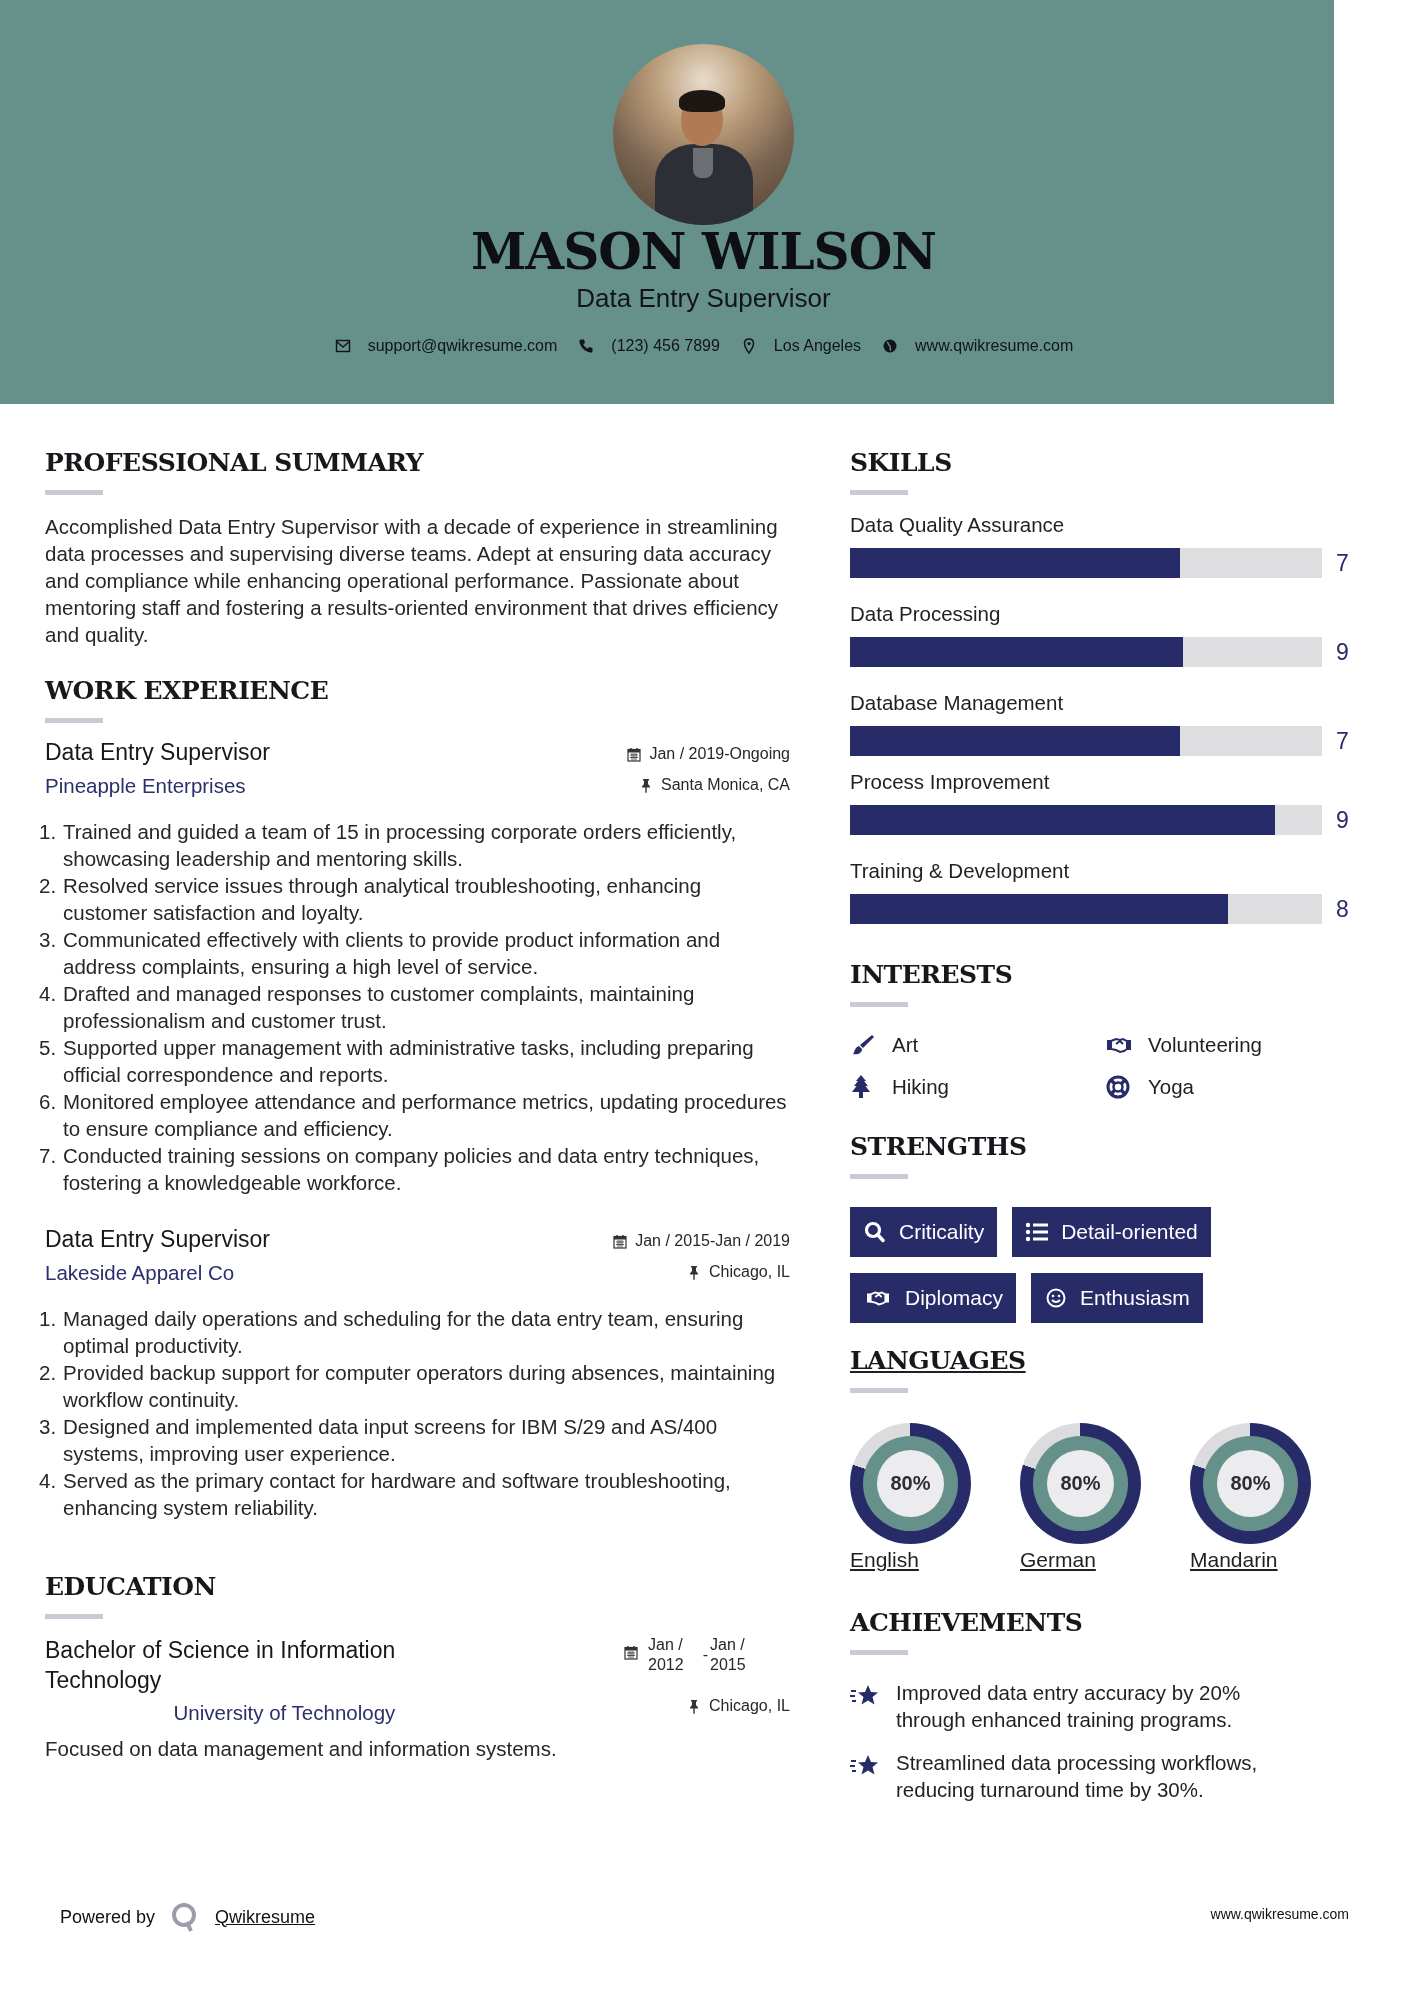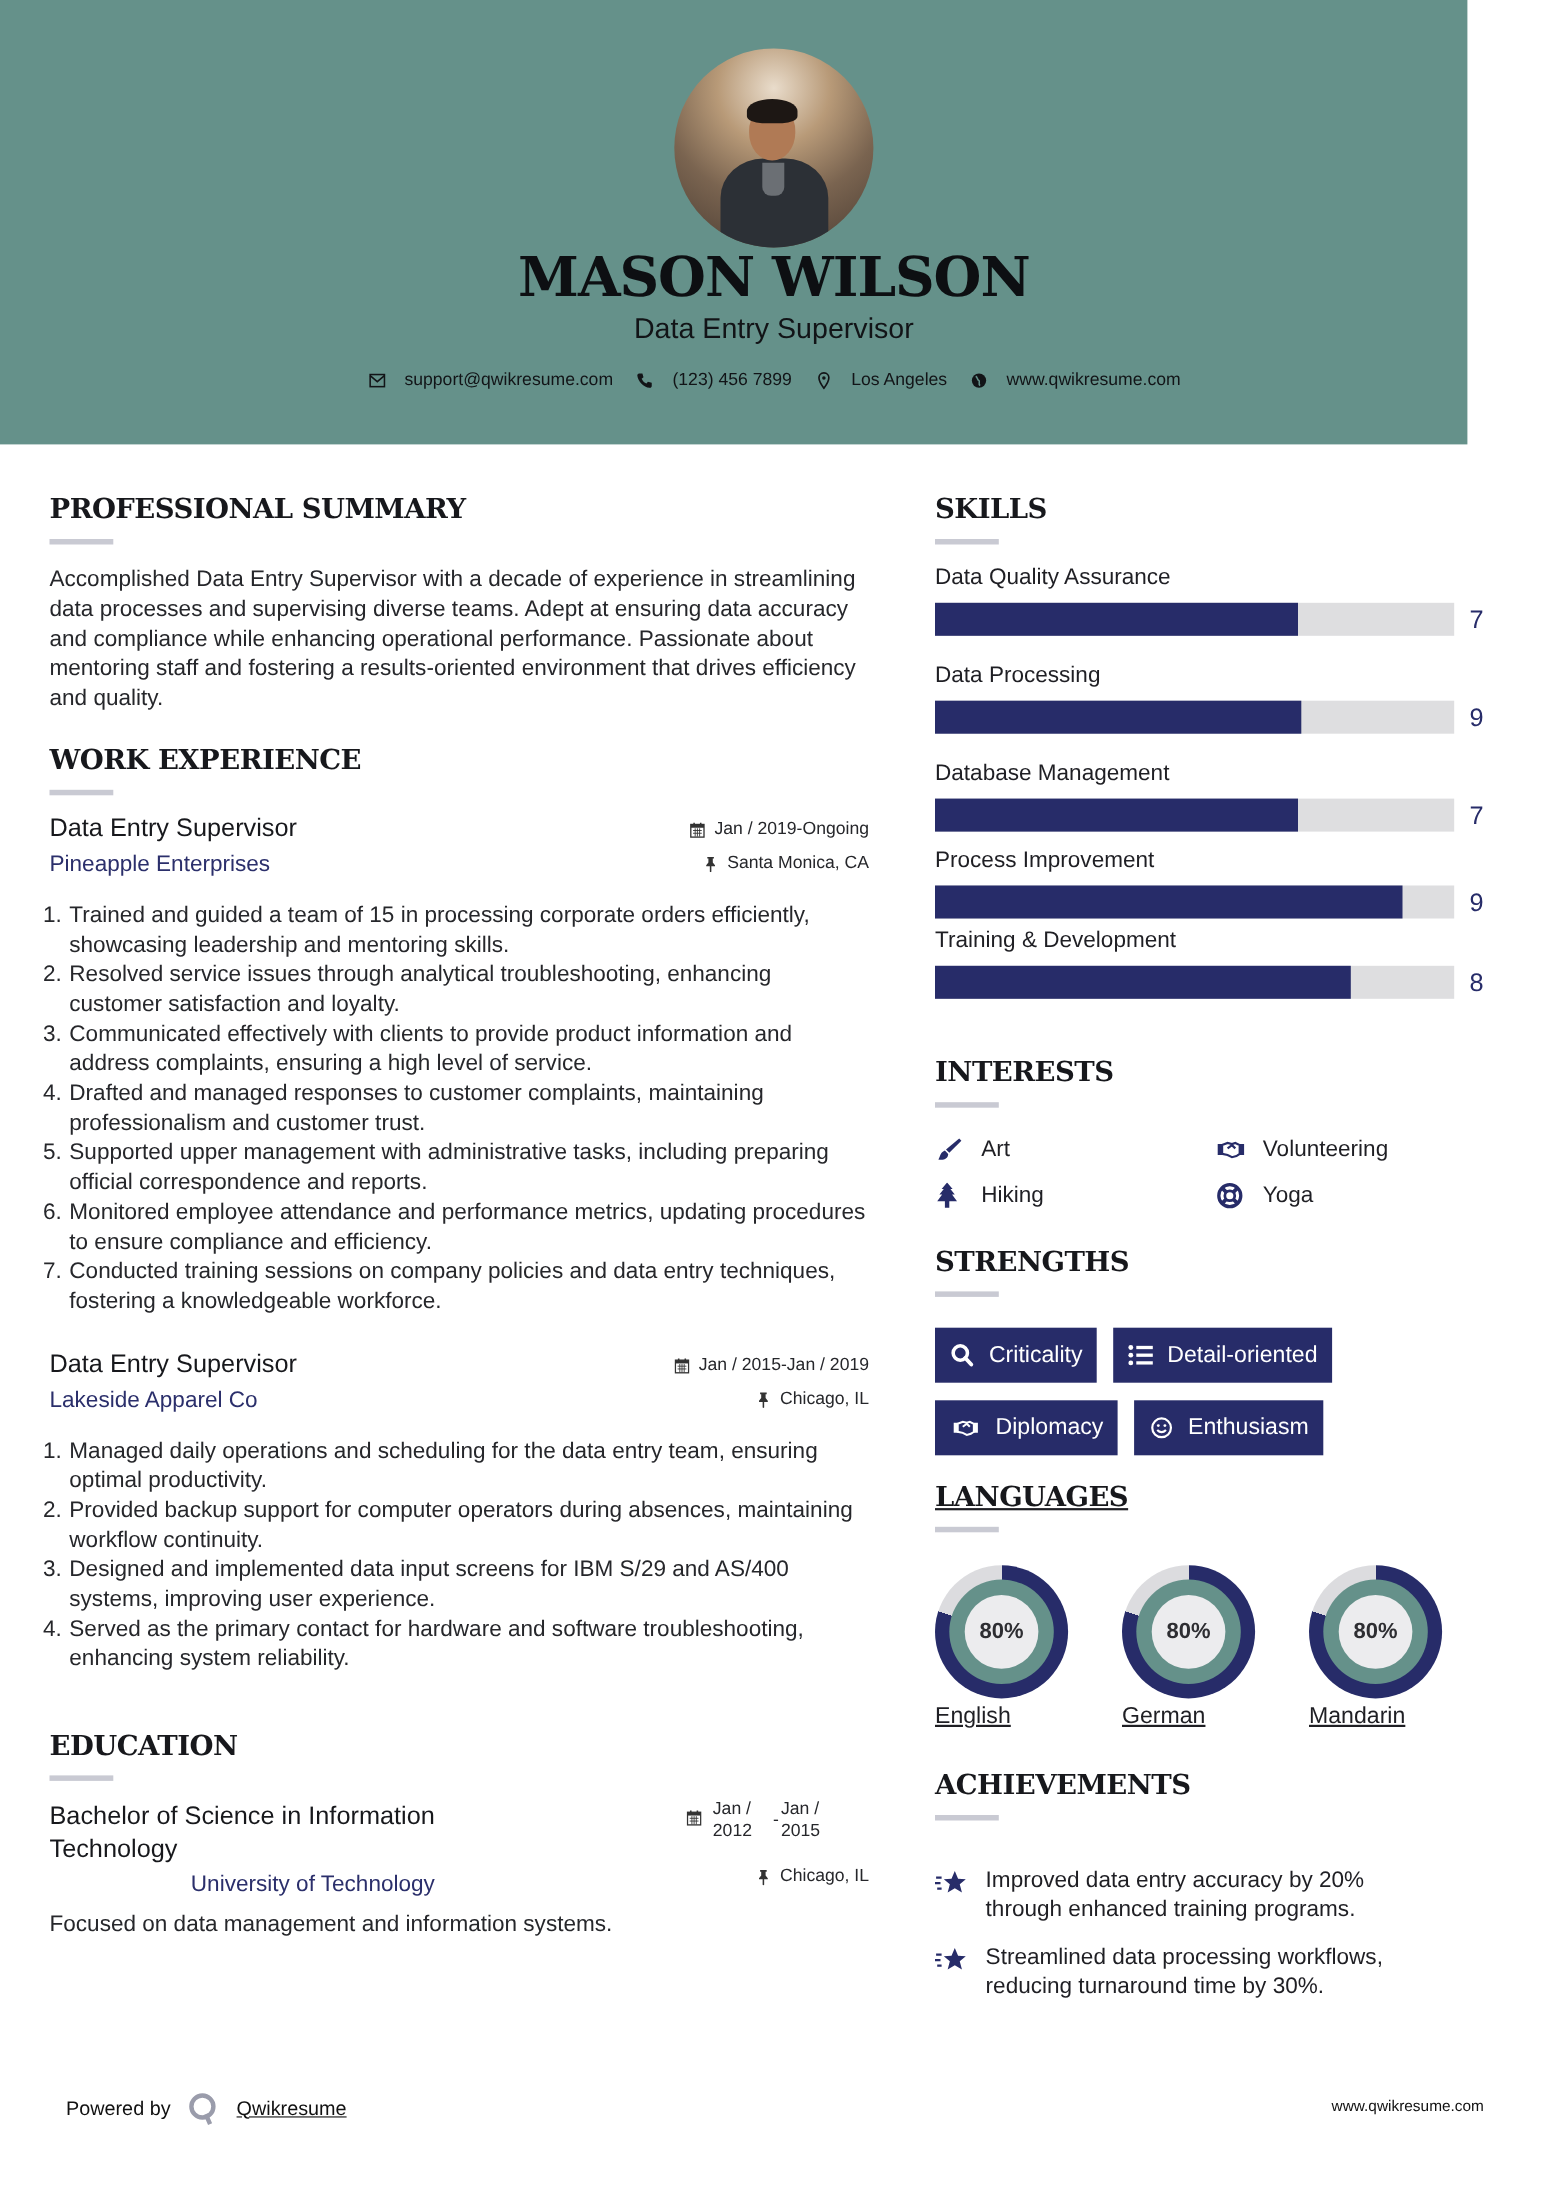--- a/index.html
+++ b/index.html
@@ -64,21 +64,21 @@
   .chip .ci svg { width: 24px; height: 22px; }
 
   .langs { display: flex; margin-top: 30px; }
   .lang { width: 170px; display: flex; flex-direction: column; align-items: flex-start; }
   .donut { width: 121px; height: 121px; border-radius: 50%; position: relative; }
   .donut .ring2 { position: absolute; left: 13px; top: 13px; width: 95px; height: 95px; border-radius: 50%; background: #65918a; }
   .donut .core { position: absolute; left: 27px; top: 27px; width: 67px; height: 67px; border-radius: 50%; background: #ececee;
                  display: flex; align-items: center; justify-content: center; font-weight: bold; font-size: 20px; color: #2e2e32; }
   .lang-name { width: 121px; font-size: 21px; color: #1f1f24; margin-top: 4px; }
 
-  .ach-list { margin-top: 40px; }
+  .ach-list { margin-top: 24px; }
   .ach { display: flex; align-items: flex-start; font-size: 20.5px; line-height: 27px; color: #1f1f24; margin-bottom: 16px; }
   .ach .ai { width: 30px; height: 26px; margin-right: 16px; margin-top: 4px; display: inline-flex; }
   .ach .ai svg { width: 30px; height: 26px; }
 
   .footer-left { position: absolute; left: 60px; top: 1902px; display: flex; align-items: center; font-size: 18px; color: #111; }
   .footer-left .q { width: 28px; height: 30px; margin: 0 16px 0 16px; display: inline-flex; }
   .footer-left .brand { text-decoration: underline; color: #111; }
   .footer-right { position: absolute; right: 58px; top: 1906px; font-size: 14px; color: #111; }
 </style>
 </head>
@@ -303,21 +303,21 @@
       </div>
       <div style="margin-top:14px;">
         <div class="skill-label">Process Improvement</div>
         <div class="skill-row">
             <div class="bar">
               <div class="fill" style="width:90%"></div>
             </div>
             <span class="skill-val">9</span>
           </div>
       </div>
-      <div style="margin-top:8px;">
+      <div style="margin-top:24px;">
         <div class="skill-label">Training &amp; Development</div>
         <div class="skill-row">
             <div class="bar">
               <div class="fill" style="width:80%"></div>
             </div>
             <span class="skill-val">8</span>
           </div>
       </div>
     </div>
   </section>

